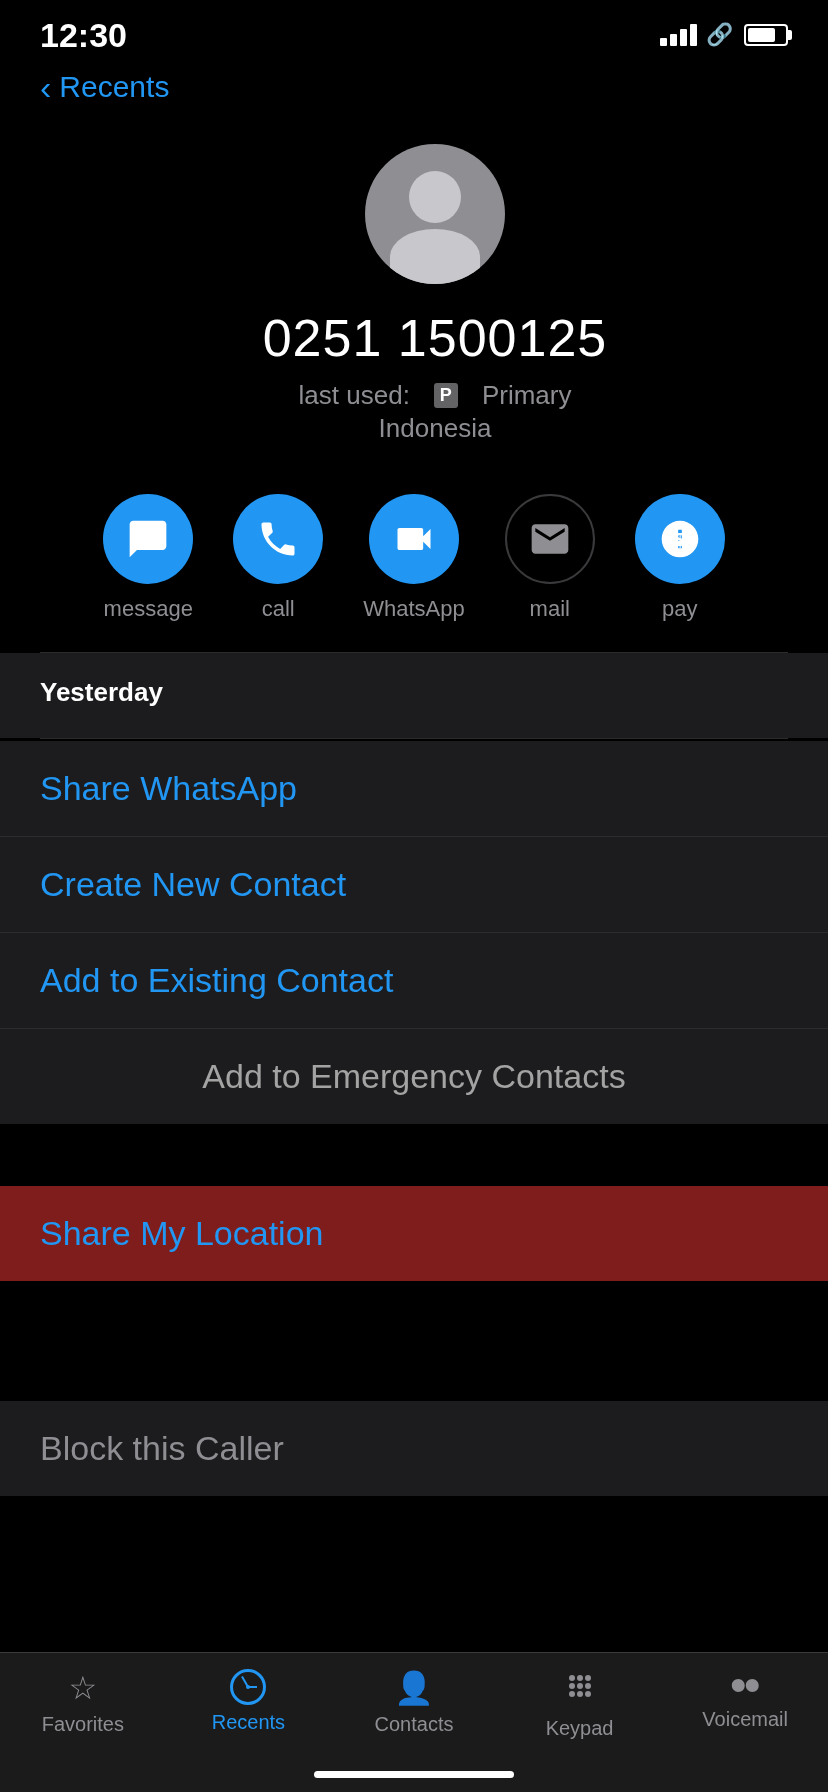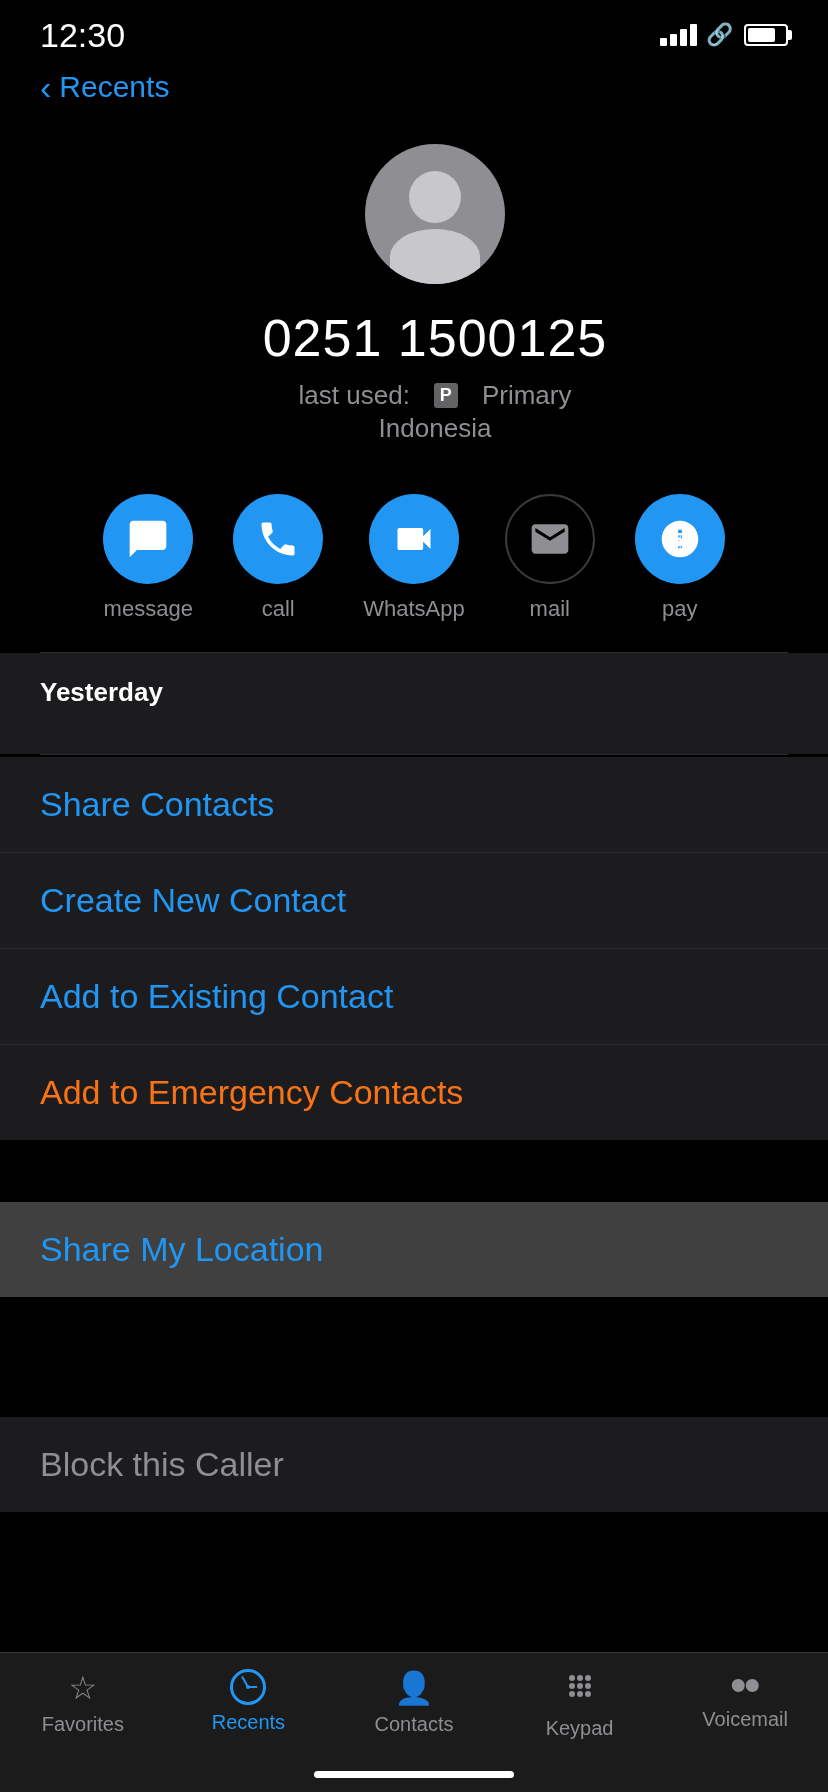--- a/index.html
+++ b/index.html
@@ -17,21 +17,21 @@
     
     .status-bar {
       display: flex;
       justify-content: space-between;
       align-items: center;
       padding: 20px 40px 10px 40px;
       height: 60px;
     }
     .status-time {
       font-size: 34px;
-      font-weight: 400;
+      font-weight: 700;
       color: #fff;
     }
     .status-icons {
       display: flex;
       align-items: center;
       gap: 10px;
     }
     .signal-bars {
       display: flex;
       align-items: flex-end;
@@ -216,21 +216,21 @@
     
     .call-history {
       background: #1c1c1e;
       margin: 0;
       padding: 24px 40px 16px;
     }
     .call-date {
       font-size: 26px;
       font-weight: 600;
       color: #fff;
-      margin-bottom: 30px;
+      margin-bottom: 14px;
     }
     .call-entry {
       display: flex;
       flex-direction: column;
       gap: 4px;
     }
     .call-time-type {
       display: flex;
       gap: 16px;
       font-size: 26px;
@@ -256,35 +256,36 @@
     .menu-item {
       padding: 28px 40px;
       font-size: 34px;
       border-bottom: 1px solid #2c2c2e;
       cursor: pointer;
     }
     .menu-item.blue {
       color: #2196F3;
     }
     .menu-item.red {
-      color: #f97316;
+      color: #a3a3a3;
+      text-align: center;
     }
     .menu-item:last-child {
       border-bottom: none;
     }
 
     
     .gap-section {
       height: 60px;
       background: #000;
     }
 
     
     .share-location-section {
-      background: #404040;
+      background: #7f1d1d;
       margin-top: 2px;
     }
 
     
     .block-section {
       background: #1c1c1e;
       margin-top: 60px;
     }
     .block-partial {
       padding: 28px 40px;
@@ -478,21 +479,21 @@
 
 <div class="section-divider"></div>
 
 <div class="call-history">
   <div class="call-date">Yesterday</div>
 </div>
 
 <div class="section-divider"></div>
 
 <div class="menu-section">
-  <div class="menu-item blue">Share Contacts</div>
+  <div class="menu-item blue">Share WhatsApp</div>
   <div class="menu-item blue">Create New Contact</div>
   <div class="menu-item blue">Add to Existing Contact</div>
   <div class="menu-item red">Add to Emergency Contacts</div>
 </div>
 
 <div class="gap-section"></div>
 
 <div class="share-location-section">
   <div class="menu-item blue">Share My Location</div>
 </div>

